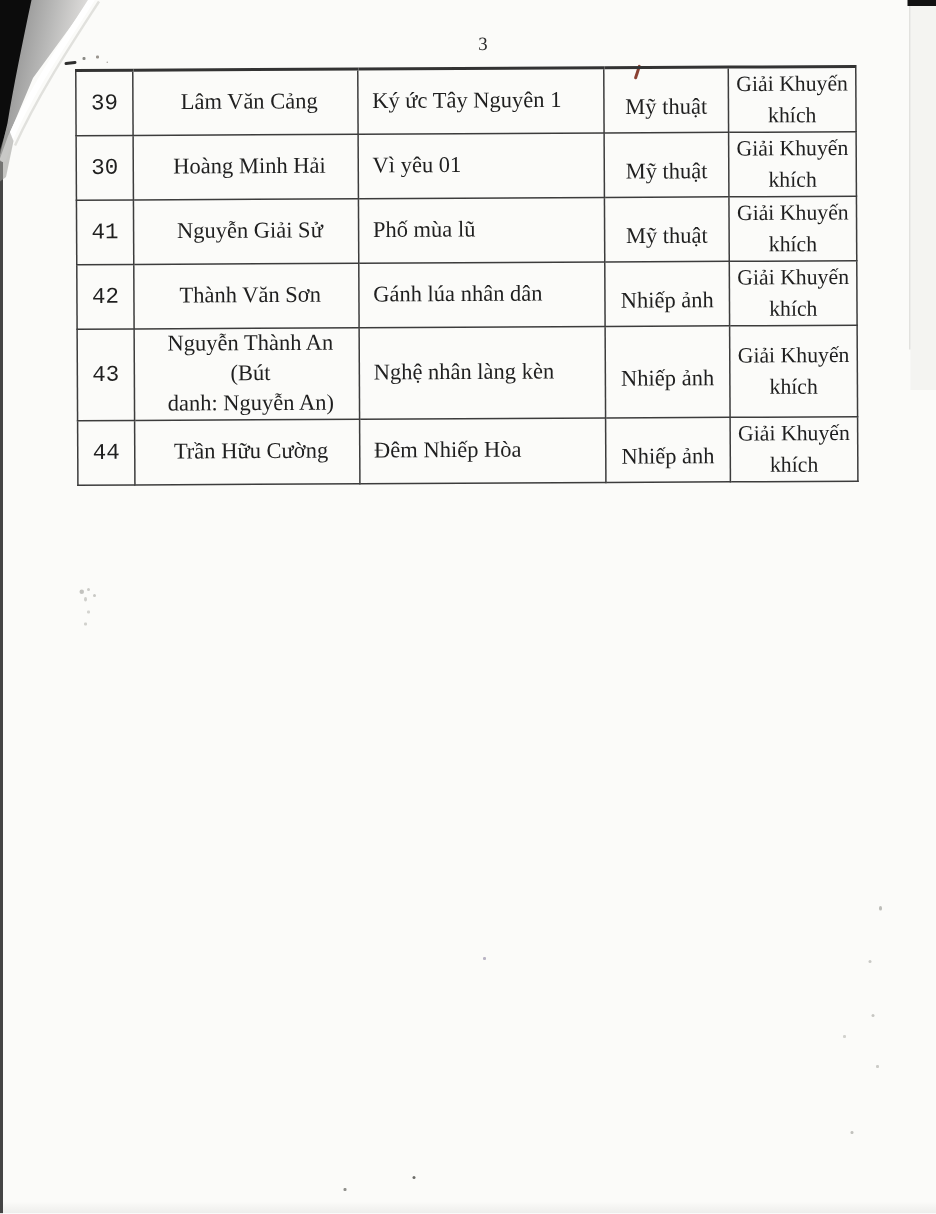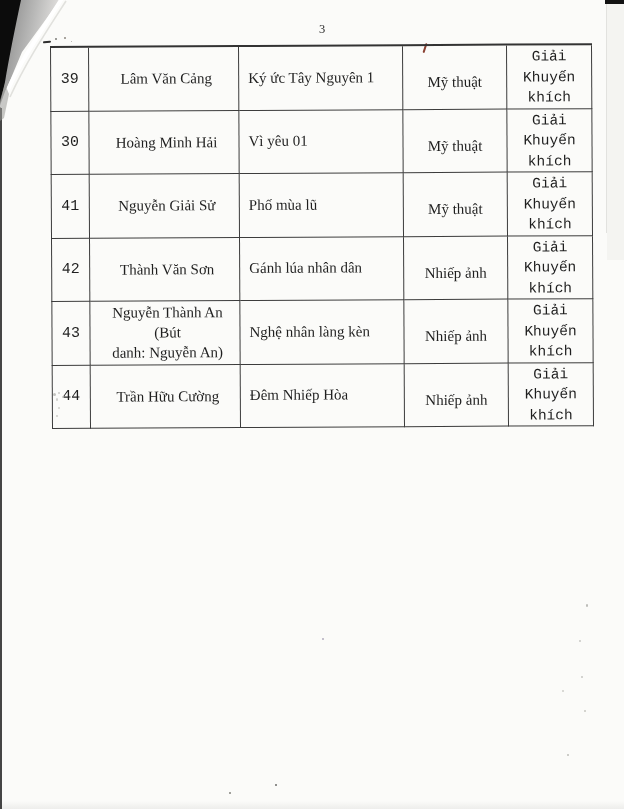--- a/index.html
+++ b/index.html
@@ -51,22 +51,22 @@
     border:1.5px solid #3c3c3c;
     height:42px;
     vertical-align:middle;
     padding:0;
     box-sizing:border-box;
   }
   .doc-table tr:first-child td{border-top:2px solid #333;}
   td.cell-no{width:38px;text-align:center;font-family:Liberation Mono, monospace;}
   td.cell-name{width:150px;text-align:center;padding-left:9px;padding-right:4px;white-space:pre-line;line-height:20px;}
   td.cell-title{width:164px;text-align:left;padding-left:9px;}
-  td.cell-category{width:104px;text-align:center;padding-top:11px;}
-  td.cell-award{width:85px;text-align:center;white-space:pre-line;line-height:20.5px;font-size:14.5px;padding-top:1px;font-family:Liberation Mono, monospace;}
+  td.cell-category{width:83px;text-align:center;padding-top:11px;}
+  td.cell-award{width:85px;text-align:center;white-space:pre-line;line-height:20.5px;font-size:14.5px;padding-top:1px;}
   
   .pen-slash{
     position:absolute;left:424px;top:43px;width:1.6px;height:10px;
     background:#8a4032;transform:rotate(18deg);border-radius:1px;
   }
   .pencil-dash{
     position:absolute;left:43px;top:41px;width:8px;height:2px;
     background:#2e2e2e;transform:rotate(-6deg);border-radius:1px;
   }
   .speck{position:absolute;border-radius:50%;}

